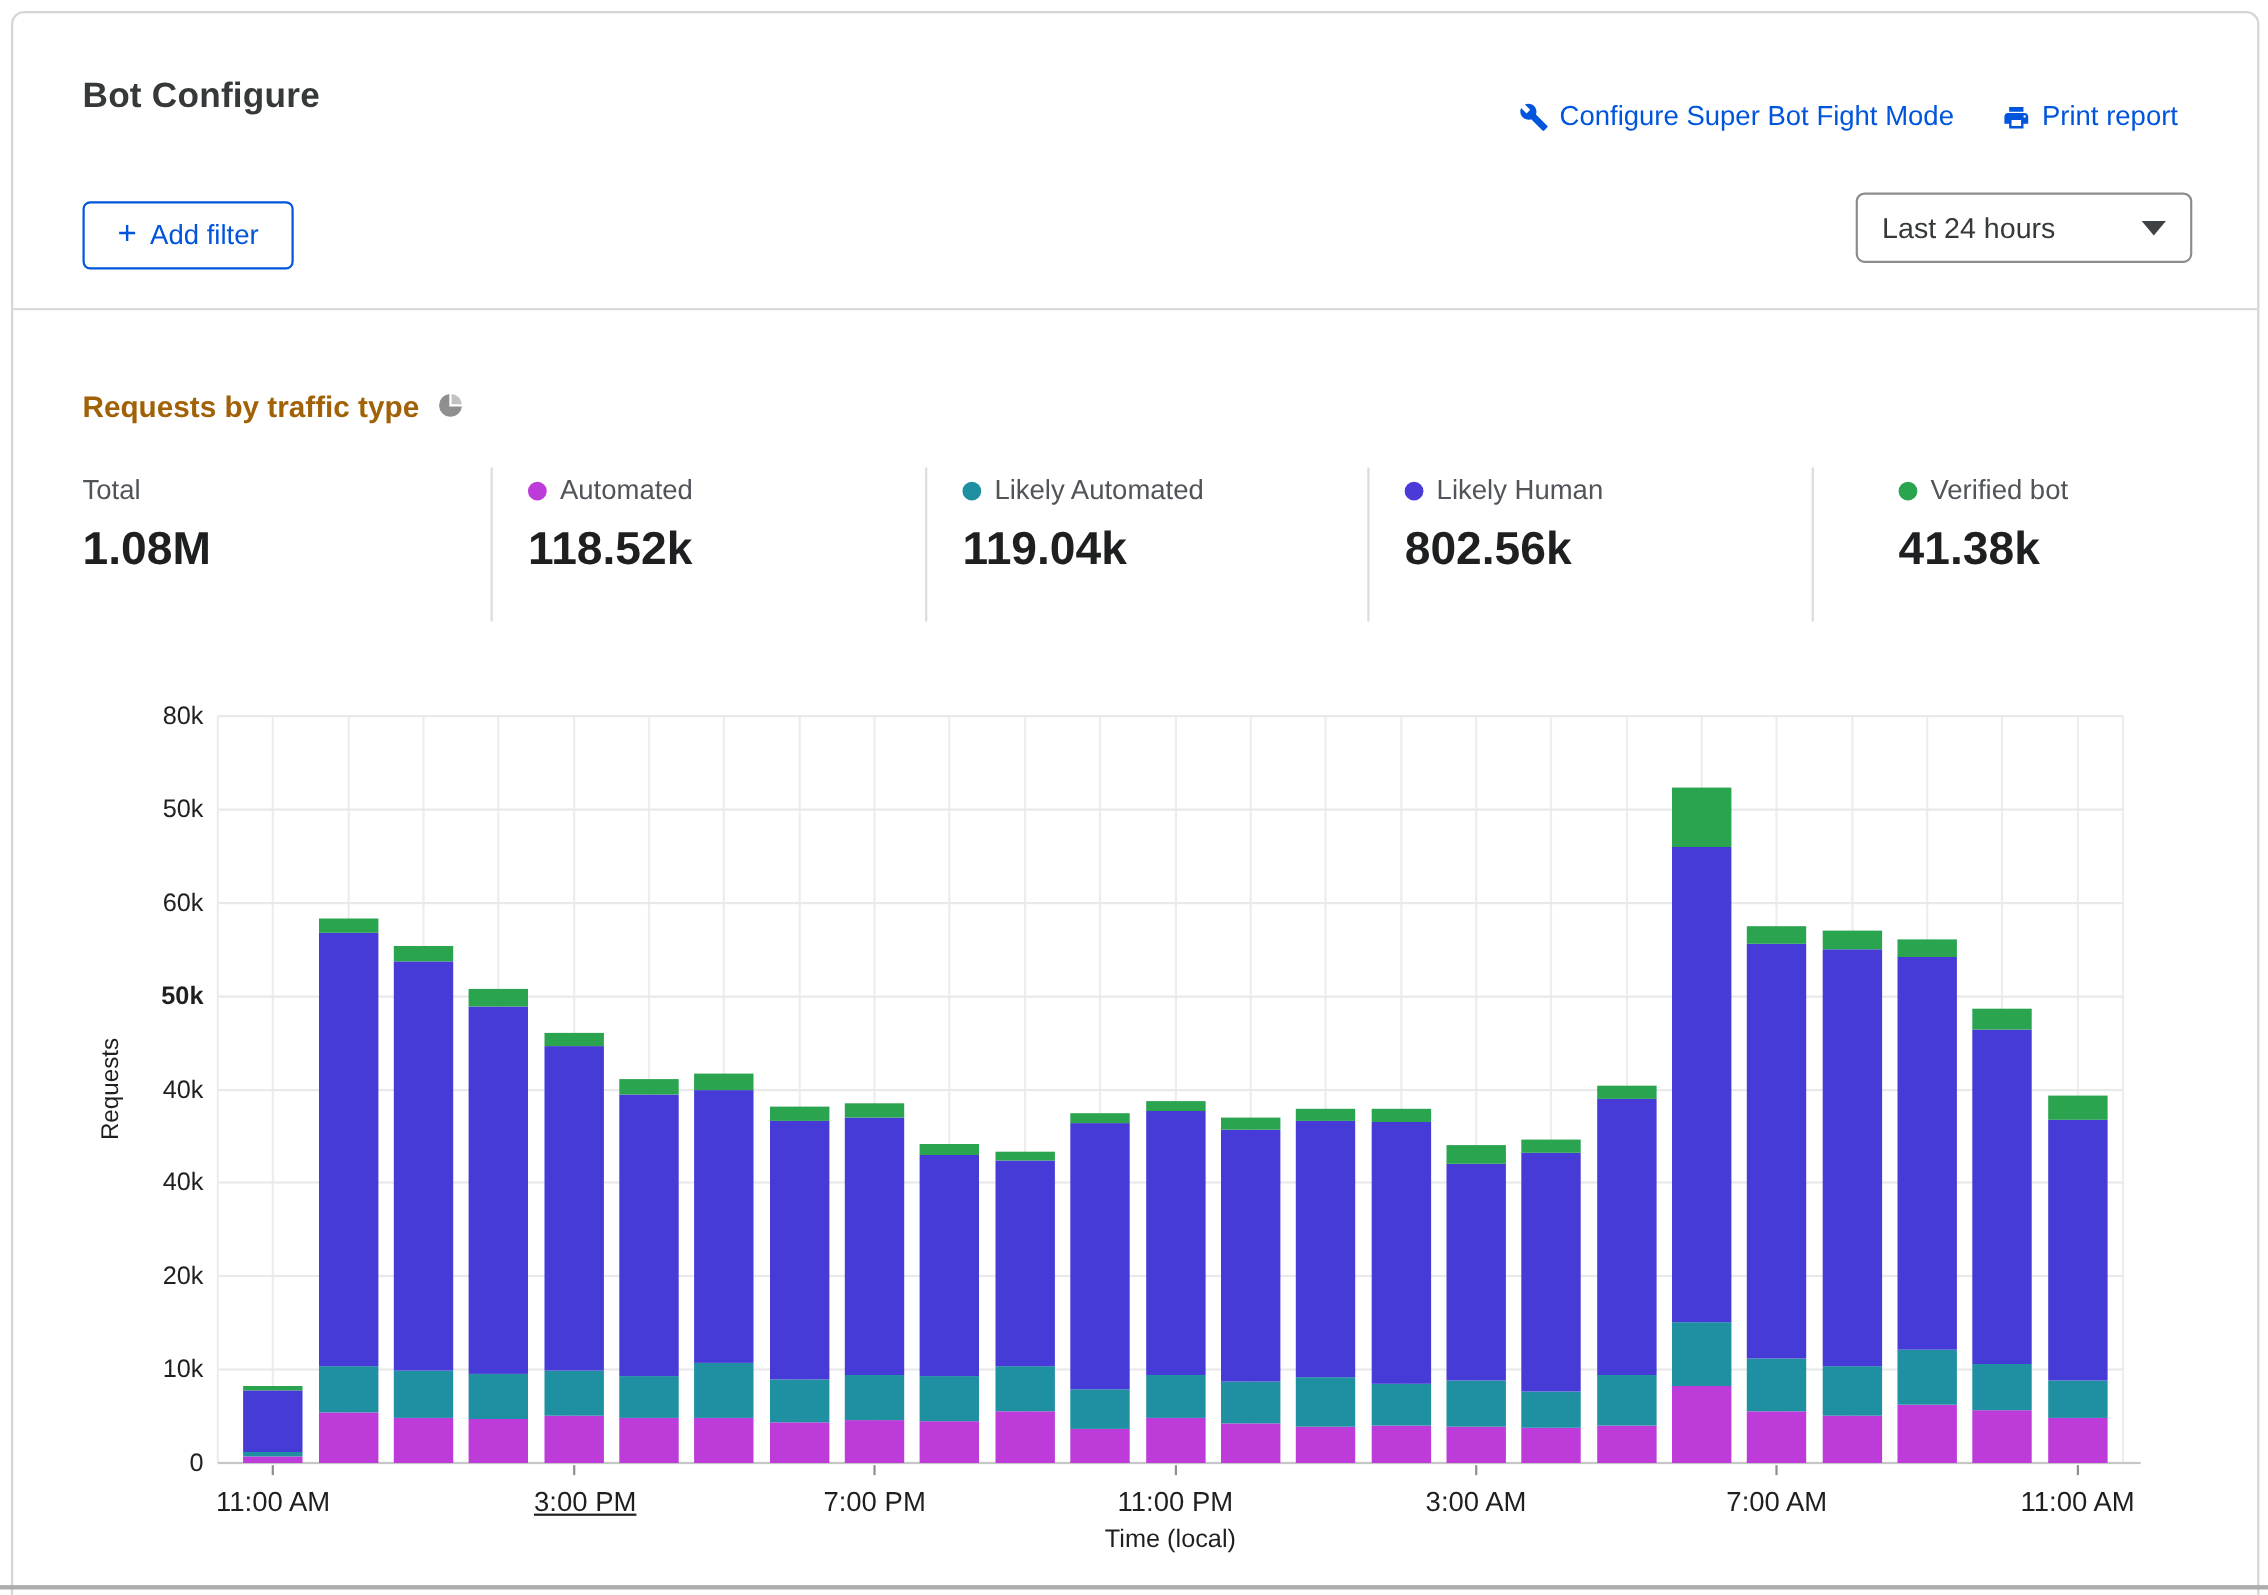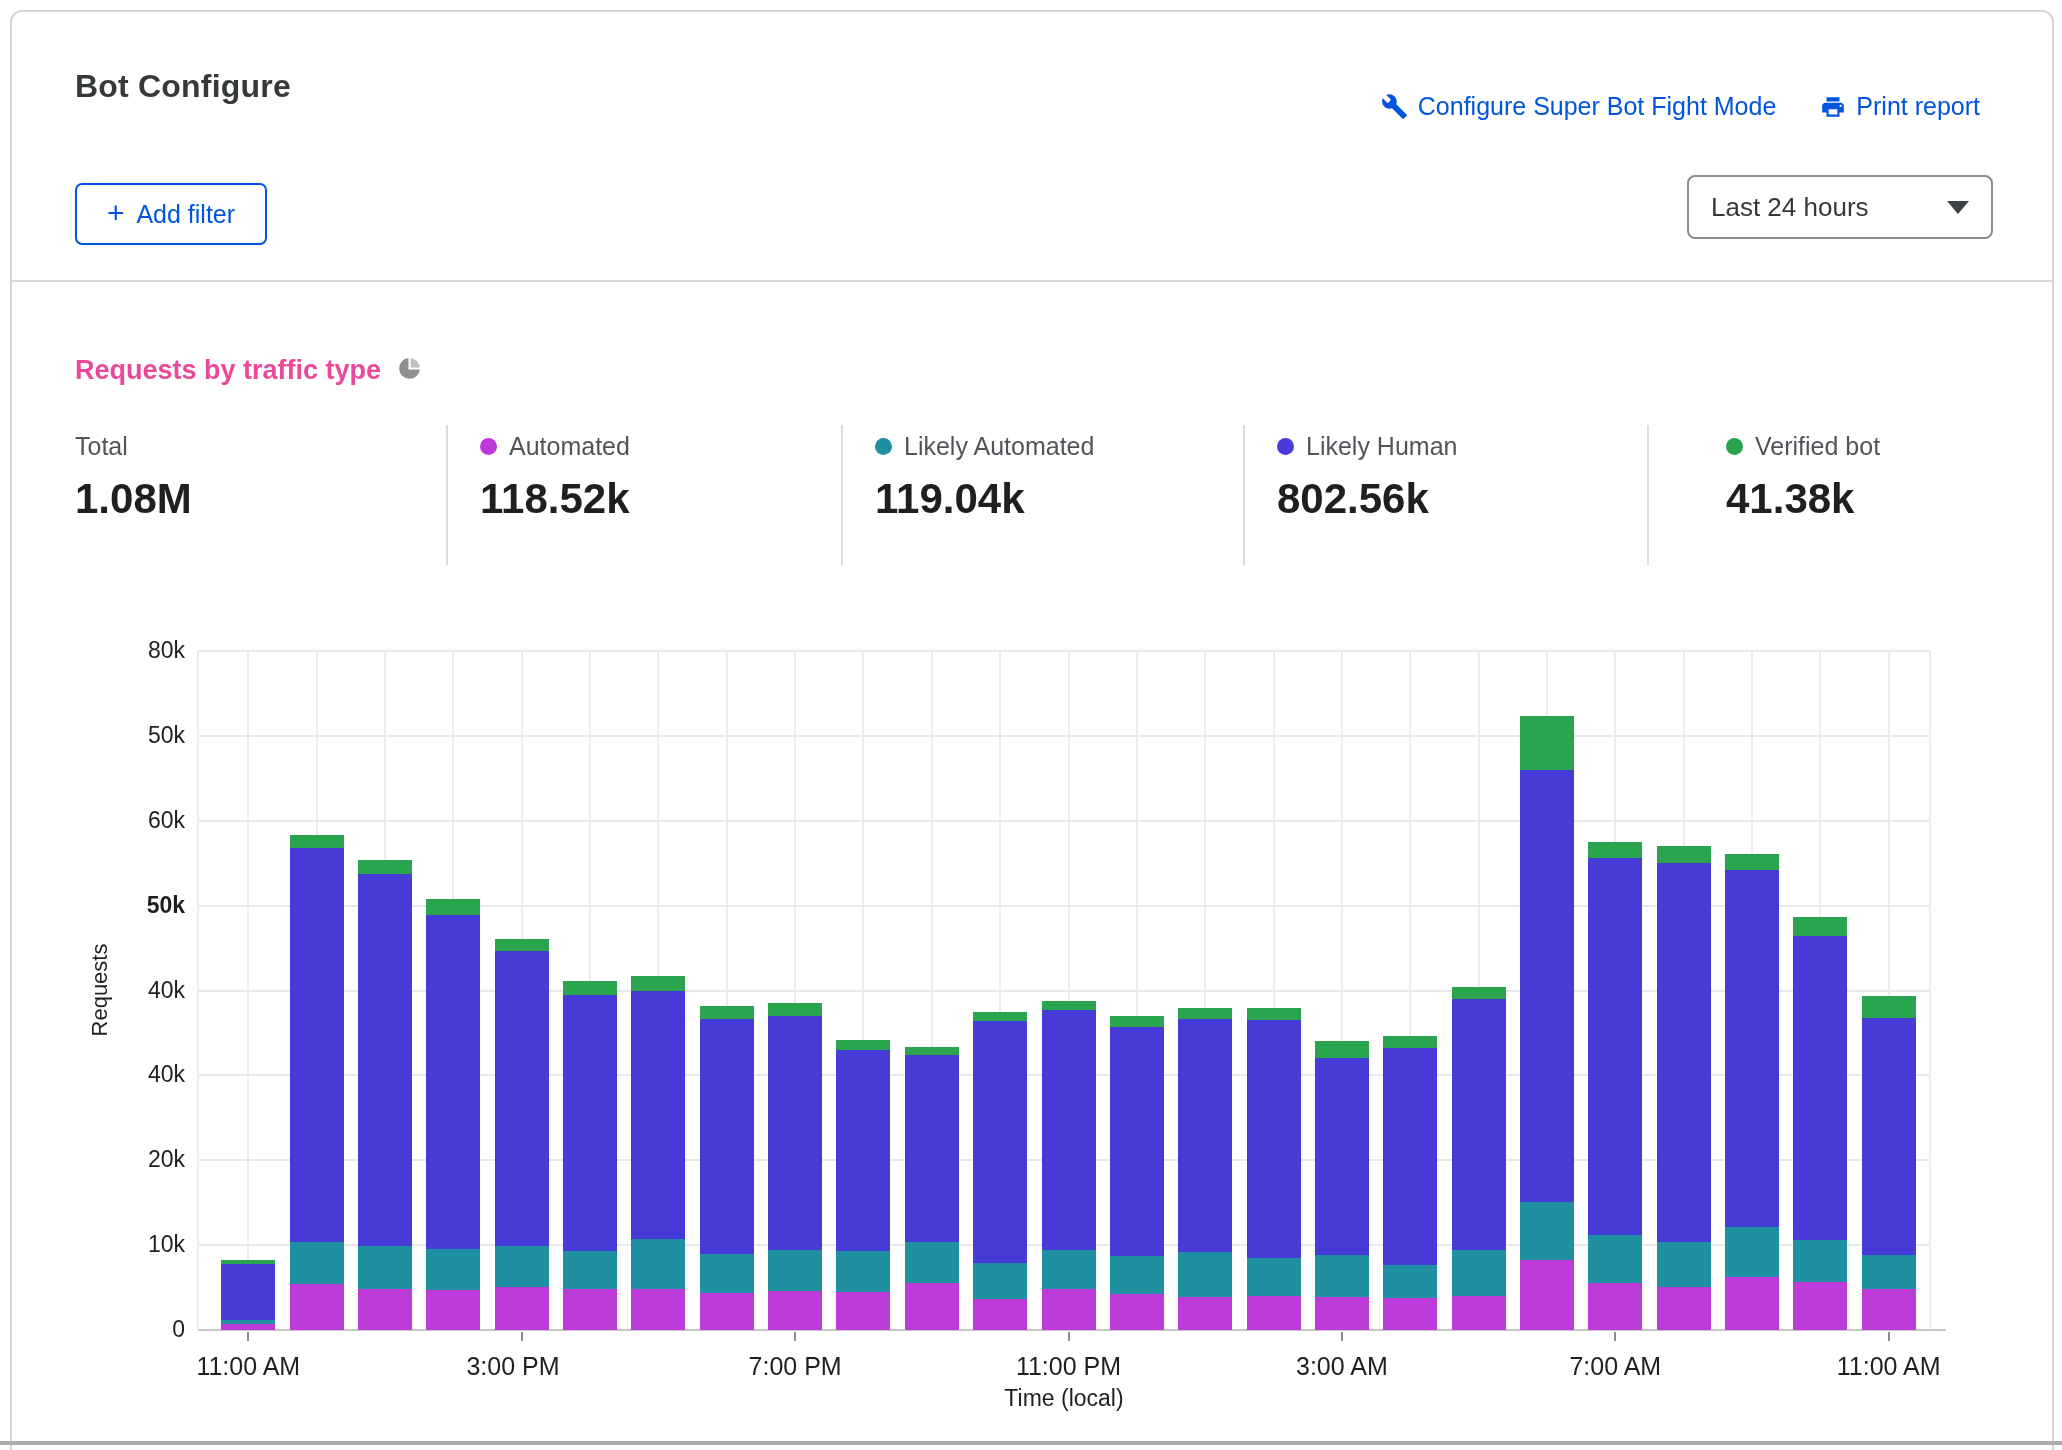--- a/index.html
+++ b/index.html
@@ -16,21 +16,21 @@
         display:flex;align-items:center;justify-content:center;gap:12px;color:#0055dc;font-size:25px;
         background:#fff;cursor:pointer;box-sizing:border-box;}
   .btn-addfilter .plus{font-size:30px;font-weight:400;line-height:1;margin-top:-3px;}
   .dropdown{left:1687px;top:175px;width:306px;height:64px;border:2px solid #8c8c8c;border-radius:8px;
         display:flex;align-items:center;background:#fff;box-sizing:border-box;cursor:pointer;
         padding:0 22px;font-size:26px;color:#36393a;justify-content:space-between;}
   .caret{width:0;height:0;border-left:11px solid transparent;border-right:11px solid transparent;
         border-top:13px solid #3f4245;}
   .hdr-divider{left:10px;top:280px;width:2042px;height:0;border-top:2px solid #d9d9d9;}
   .section-title-row{left:75px;top:355px;display:flex;align-items:center;gap:16px;}
-  .section-title{font-size:27px;font-weight:700;color:#ec4899;}
+  .section-title{font-size:27px;font-weight:700;color:#a16207;}
   .stat{position:absolute;top:432px;}
   .stat .lab{display:flex;align-items:center;gap:12px;font-size:25px;color:#51555a;}
   .dot{width:17px;height:17px;border-radius:50%;display:inline-block;}
   .stat .val{margin-top:14px;font-size:42px;font-weight:700;color:#1d1f20;}
   .stat-divider{position:absolute;top:425px;height:140px;width:0;border-left:2px solid #dcdcdc;}
   .bottom-divider{left:0px;top:1441px;width:2062px;height:0;border-top:4px solid #adadad;}
   
   #chart{left:0;top:0;width:2062px;height:1450px;pointer-events:none;}
   .vgrid{position:absolute;width:2px;background:#ededed;}
   .hgrid{position:absolute;height:2px;background:#e9e9e9;}
@@ -272,21 +272,21 @@
     <div class="seg" title="10:00 AM — Likely Automated: 5k" style="left: 1793.35px; top: 1240.03px; width: 54px; height: 42.4375px; background: rgb(31, 143, 162);"></div>
     <div class="seg" title="10:00 AM — Likely Human: 35.8k" style="left: 1793.35px; top: 936.18px; width: 54px; height: 303.853px; background: rgb(71, 59, 216);"></div>
     <div class="seg" title="10:00 AM — Verified bot: 2.3k" style="left: 1793.35px; top: 916.659px; width: 54px; height: 19.5212px; background: rgb(42, 164, 79);"></div>
     <div class="seg" title="11:00 AM — Automated: 4.8k" style="left: 1861.7px; top: 1289.26px; width: 54px; height: 40.74px; background: rgb(188, 59, 217);"></div>
     <div class="seg" title="11:00 AM — Likely Automated: 4k" style="left: 1861.7px; top: 1255.31px; width: 54px; height: 33.95px; background: rgb(31, 143, 162);"></div>
     <div class="seg" title="11:00 AM — Likely Human: 28k" style="left: 1861.7px; top: 1017.66px; width: 54px; height: 237.65px; background: rgb(71, 59, 216);"></div>
     <div class="seg" title="11:00 AM — Verified bot: 2.5k" style="left: 1861.7px; top: 996.441px; width: 54px; height: 21.2188px; background: rgb(42, 164, 79);"></div>
     <div class="xtick" style="left: 247.3px; top: 1332px;"></div>
     <div class="xlab" style="left: 158.3px; top: 1352px;">11:00 AM</div>
     <div class="xtick" style="left: 520.7px; top: 1332px;"></div>
-    <div class="xlab" style="left: 423px; top: 1352px;">3:00 PM</div>
+    <div class="xlab" style="left: 442px; top: 1352px; text-decoration: underline;">3:00 PM</div>
     <div class="xtick" style="left: 794.1px; top: 1332px;"></div>
     <div class="xlab" style="left: 705.1px; top: 1352px;">7:00 PM</div>
     <div class="xtick" style="left: 1067.5px; top: 1332px;"></div>
     <div class="xlab" style="left: 978.5px; top: 1352px;">11:00 PM</div>
     <div class="xtick" style="left: 1340.9px; top: 1332px;"></div>
     <div class="xlab" style="left: 1251.9px; top: 1352px;">3:00 AM</div>
     <div class="xtick" style="left: 1614.3px; top: 1332px;"></div>
     <div class="xlab" style="left: 1525.3px; top: 1352px;">7:00 AM</div>
     <div class="xtick" style="left: 1887.7px; top: 1332px;"></div>
     <div class="xlab" style="left: 1798.7px; top: 1352px;">11:00 AM</div>

